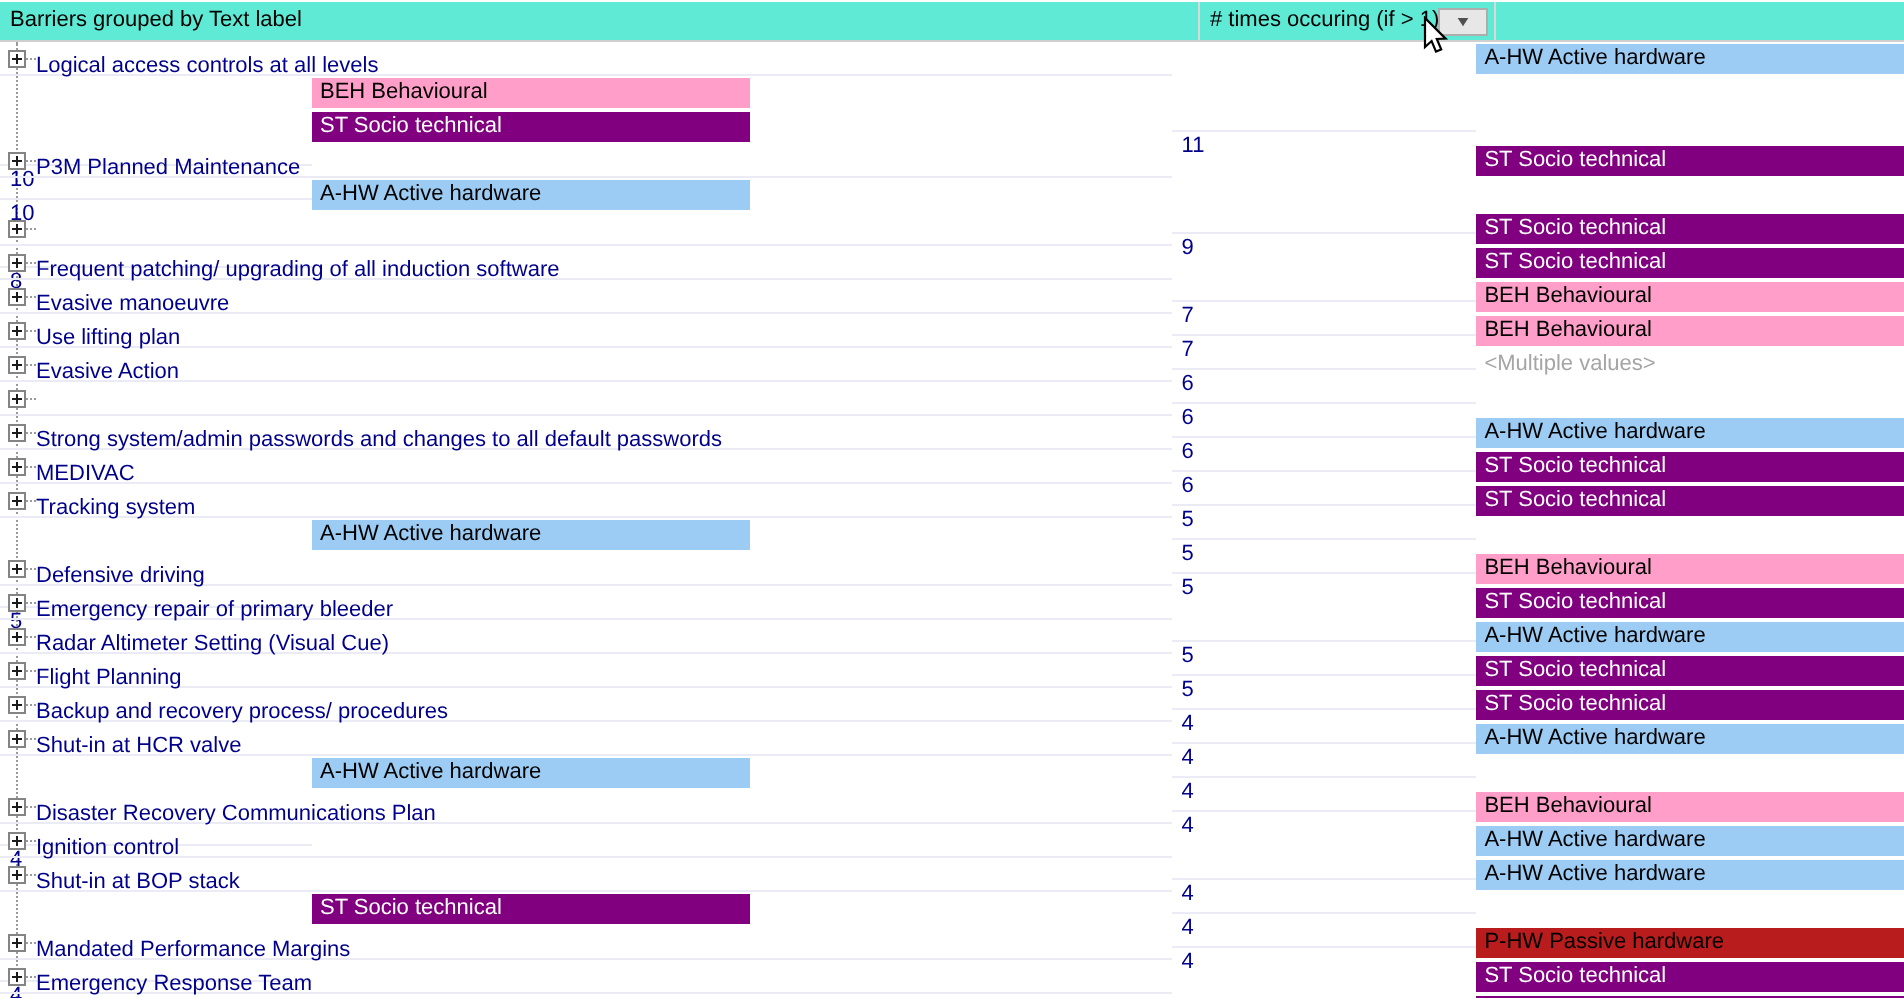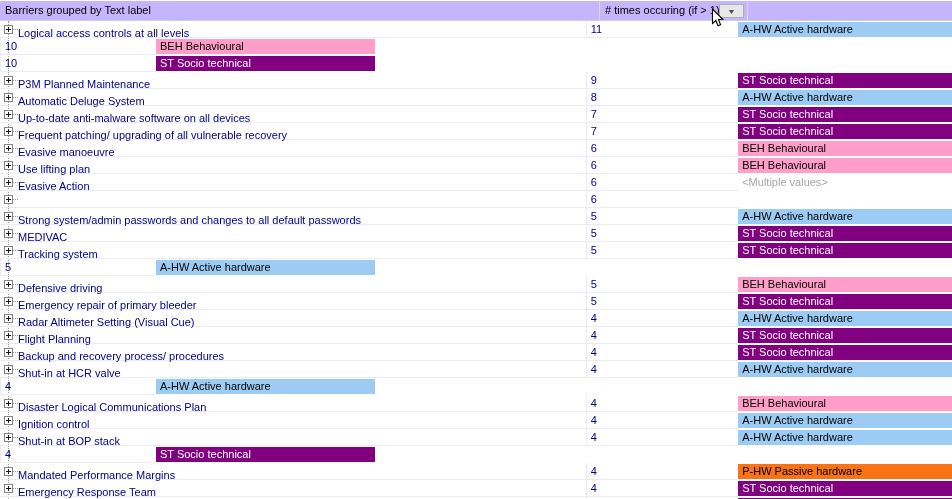--- a/index.html
+++ b/index.html
@@ -9,21 +9,21 @@
     background: #ffffff;
     font-family: "Liberation Sans", sans-serif;
     font-size: 11px;
     cursor: default;
   }
   .app { position: relative; width: 952px; height: 499px; background: #fff; }
 
   
   .header {
     display: flex; height: 21px; box-sizing: border-box;
-    background: #c4b5fd;
+    background: #5eead4;
     border-top: 1px solid #fdfdfd;
     border-bottom: 1px solid #cfcfcf;
   }
   .hc {
     box-sizing: border-box; position: relative;
     line-height: 19px; color: #000; white-space: nowrap; overflow: hidden;
     border-right: 1px solid #d9d9d9;
   }
   .hc1 { width: 600px; padding-left: 5px; }
   .hc2 { width: 148px; padding-left: 5px; }
@@ -44,21 +44,21 @@
     border-left: 1px dotted #9a9a9a; z-index: 0;
   }
   .row { display: flex; height: 17px; position: relative; }
   .c1 {
     width: 600px; box-sizing: border-box; position: relative;
     border-bottom: 1px solid #ebebf5;
   }
   .c2 {
     width: 156px; box-sizing: border-box;
     border-bottom: 1px solid #ebebf5; border-left: 1px solid #ebebf5;
-    padding-left: 4px; color: #00008B; line-height: 16px;
+    padding-left: 4px; color: #00008B; line-height: 16px; margin-top: 44px;
   }
   .c3 { width: 219px; box-sizing: border-box; }
 
   .exp {
     position: absolute; left: 4px; top: 4px; width: 9px; height: 9px;
     box-sizing: border-box; border: 1px solid #848484;
     background-color: #ffffff;
     background-image: linear-gradient(#1a1a1a,#1a1a1a), linear-gradient(#1a1a1a,#1a1a1a);
     background-size: 5px 1px, 1px 5px;
     background-position: center center;
@@ -146,52 +146,46 @@
     </div>
     <div class="c2">
       <span>9</span>
     </div>
     <div class="c3">
       <span class="badge filled" style="background: rgb(128, 0, 128); color: rgb(255, 255, 255);">ST Socio technical</span>
     </div>
   </div>
 
   <div class="row">
-    <div class="c1">
-      <span class="exp"></span>
-      <span class="stub"></span>
-      <span class="lbl">Automatic Deluge System</span>
-    </div>
     <div class="c2">
       <span>8</span>
     </div>
     <div class="c3">
       <span class="badge filled" style="background: rgb(156, 204, 244); color: rgb(0, 0, 0);">A-HW Active hardware</span>
     </div>
   </div>
 
   <div class="row">
     <div class="c1">
       <span class="exp"></span>
       <span class="stub"></span>
-      <span class="lbl">Up-to-date anti-malware software on all devices</span>
     </div>
     <div class="c2">
       <span>7</span>
     </div>
     <div class="c3">
       <span class="badge filled" style="background: rgb(128, 0, 128); color: rgb(255, 255, 255);">ST Socio technical</span>
     </div>
   </div>
 
   <div class="row">
     <div class="c1">
       <span class="exp"></span>
       <span class="stub"></span>
-      <span class="lbl">Frequent patching/ upgrading of all vulnerable recovery</span>
+      <span class="lbl">Frequent patching/ upgrading of all induction software</span>
     </div>
     <div class="c2">
       <span>7</span>
     </div>
     <div class="c3">
       <span class="badge filled" style="background: rgb(128, 0, 128); color: rgb(255, 255, 255);">ST Socio technical</span>
     </div>
   </div>
 
   <div class="row">
@@ -390,21 +384,21 @@
     </div>
     <div class="c3">
       <span class="badge filled" style="background: rgb(156, 204, 244); color: rgb(0, 0, 0);">A-HW Active hardware</span>
     </div>
   </div>
 
   <div class="row">
     <div class="c1">
       <span class="exp"></span>
       <span class="stub"></span>
-      <span class="lbl">Disaster Logical Communications Plan</span>
+      <span class="lbl">Disaster Recovery Communications Plan</span>
     </div>
     <div class="c2">
       <span>4</span>
     </div>
     <div class="c3">
       <span class="badge filled" style="background: rgb(255, 159, 201); color: rgb(0, 0, 0);">BEH Behavioural</span>
     </div>
   </div>
 
   <div class="row">
@@ -447,21 +441,21 @@
   <div class="row">
     <div class="c1">
       <span class="exp"></span>
       <span class="stub"></span>
       <span class="lbl">Mandated Performance Margins</span>
     </div>
     <div class="c2">
       <span>4</span>
     </div>
     <div class="c3">
-      <span class="badge filled" style="background: #f97316; color: rgb(0, 0, 0);">P-HW Passive hardware</span>
+      <span class="badge filled" style="background: #b91c1c; color: rgb(0, 0, 0);">P-HW Passive hardware</span>
     </div>
   </div>
 
   <div class="row">
     <div class="c1">
       <span class="exp"></span>
       <span class="stub"></span>
       <span class="lbl">Emergency Response Team</span>
     </div>
     <div class="c2">

